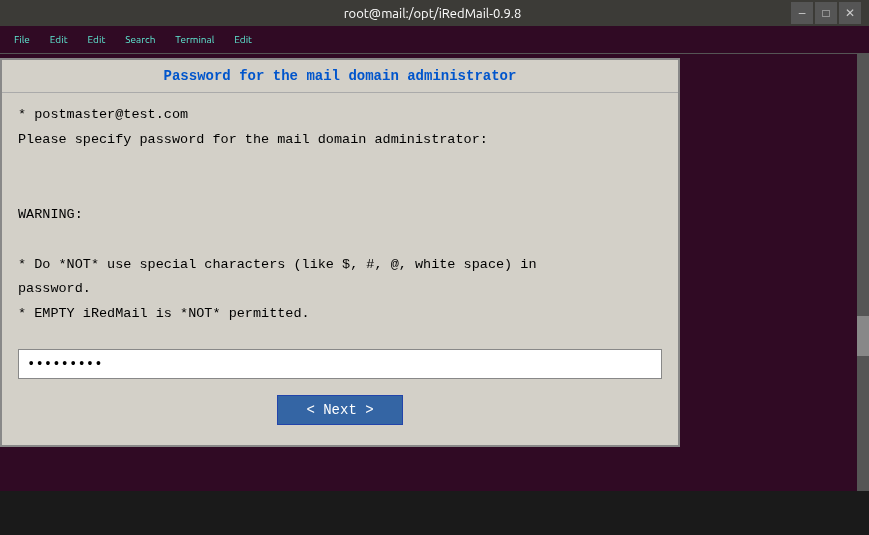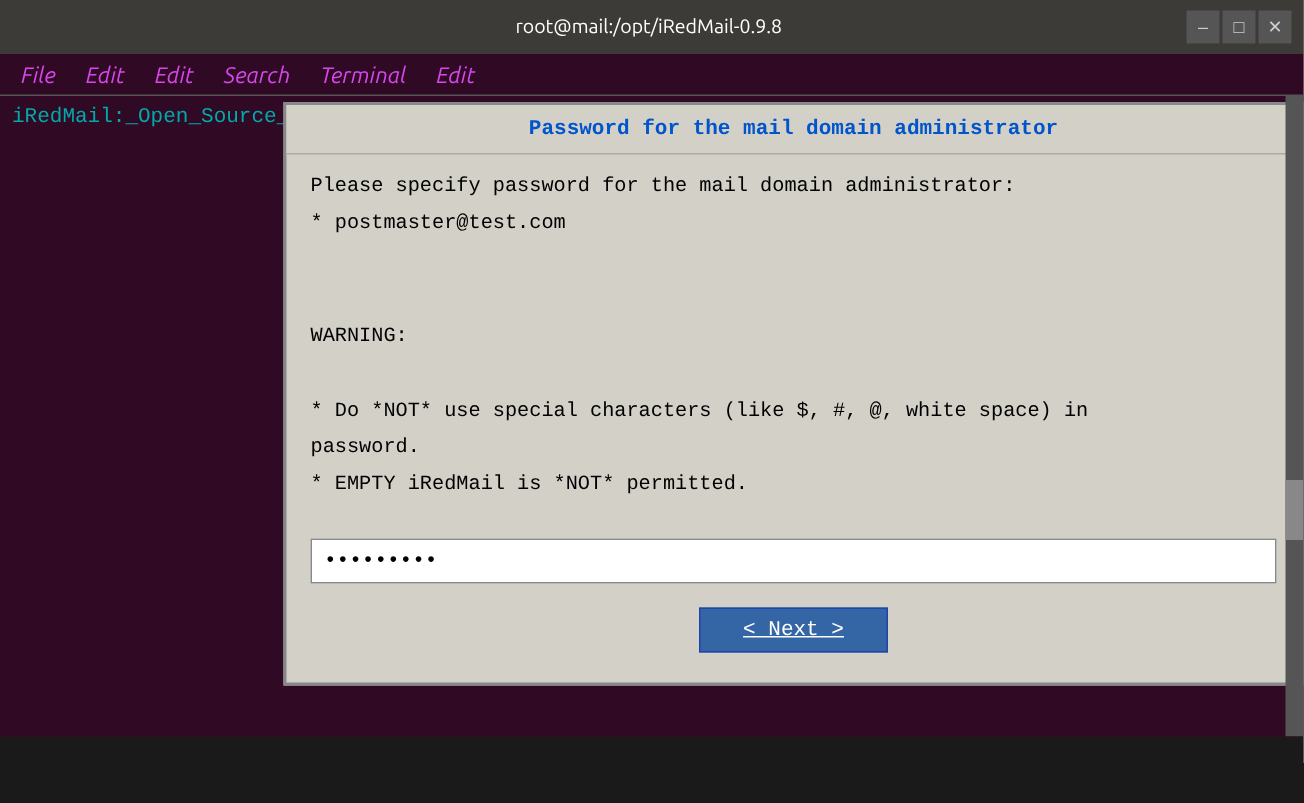--- a/index.html
+++ b/index.html
@@ -15,21 +15,21 @@
     
     .window {
       width: 869px;
       height: 535px;
       display: flex;
       flex-direction: column;
     }
 
     .title-bar {
       background: #3c3b37;
-      height: 36px;
+      height: 26px;
       display: flex;
       align-items: center;
       justify-content: space-between;
       padding: 4px 8px;
       flex-shrink: 0;
     }
 
     .title-bar-title {
       color: #fff;
       font-size: 13px;
@@ -62,26 +62,25 @@
       background: #300a24;
       height: 28px;
       display: flex;
       align-items: center;
       padding: 0 4px;
       flex-shrink: 0;
       border-bottom: 1px solid #555;
     }
 
     .menu-item {
-      color: #d946ef;
-      font-size: 15px;
+      color: #5eead4;
+      font-size: 10px;
       font-family: Ubuntu, sans-serif;
       padding: 2px 10px;
       cursor: pointer;
-      font-style: italic;
     }
 
     
     .terminal-area {
       flex: 1;
       background: #300a24;
       position: relative;
       overflow: hidden;
     }
 
@@ -94,21 +93,21 @@
 
     
     .dialog-overlay {
       position: absolute;
       top: 0;
       left: 0;
       right: 0;
       bottom: 0;
       display: flex;
       align-items: flex-start;
-      justify-content: flex-end;
+      justify-content: flex-start;
       padding-top: 4px;
     }
 
     .dialog {
       background: #d3d0c8;
       border: 2px solid #888;
       width: 680px;
       padding: 0 0 20px 0;
       position: relative;
     }
@@ -158,21 +157,20 @@
     }
 
     .next-button {
       background: #3465a4;
       color: #fff;
       border: 1px solid #2244aa;
       padding: 6px 28px;
       font-size: 14px;
       font-family: 'Courier New', Courier, monospace;
       cursor: pointer;
-      text-decoration: underline;
     }
 
     
     .scrollbar-track {
       position: absolute;
       right: 0;
       top: 0;
       bottom: 0;
       width: 12px;
       background: #555;
@@ -221,22 +219,22 @@
   <div class="terminal-area">
 
     <div class="terminal-header-line">iRedMail:_Open_Source_Mail_Server_Solution</div>
 
     <div class="dialog-overlay">
       <div class="dialog">
 
         <div class="dialog-title">Password for the mail domain administrator</div>
 
         <div class="dialog-body">
+          <p>* postmaster@test.com</p>
           <p>Please specify password for the mail domain administrator:</p>
-          <p>* postmaster@test.com</p>
           <p>&nbsp;</p>
           <p>&nbsp;</p>
           <p>WARNING:</p>
           <p>&nbsp;</p>
           <p>* Do *NOT* use special characters (like $, #, @, white space) in</p>
           <p>password.</p>
           <p>* EMPTY iRedMail is *NOT* permitted.</p>
         </div>
 
         <div class="password-input-row">

